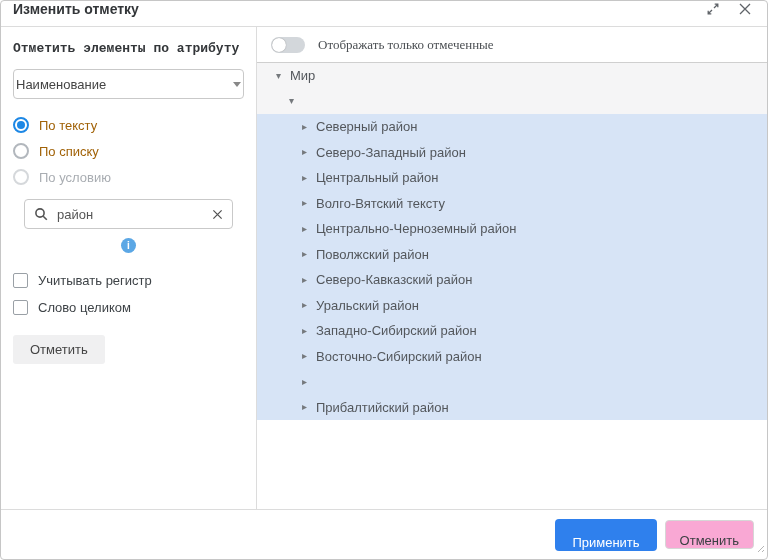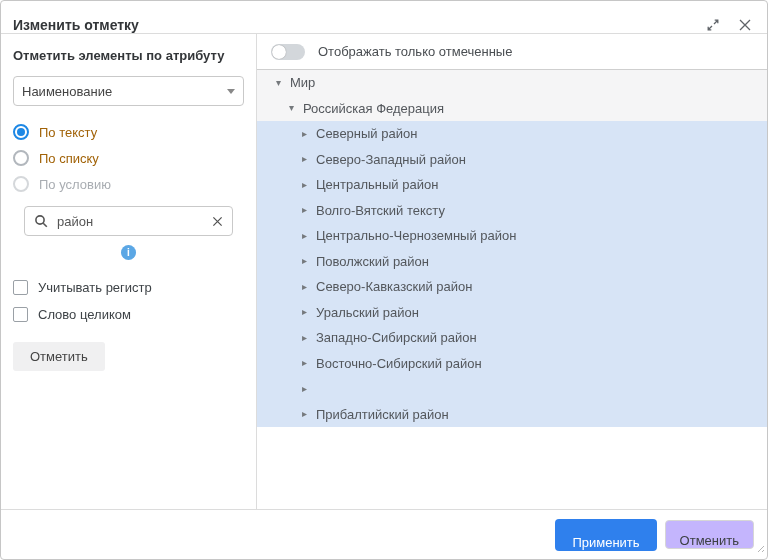--- a/index.html
+++ b/index.html
@@ -10,35 +10,35 @@
     --text-dark:#333639;
     --text-mid:#53575c;
   }
   *{box-sizing:border-box;}
   html,body{margin:0;padding:0;background:#fff;
     font-family:"Liberation Sans","DejaVu Sans",sans-serif;}
   .dialog{position:relative;width:768px;height:560px;background:#fff;
     border:1px solid #c6c6c6;border-radius:4px;overflow:hidden;
     display:flex;flex-direction:column;}
   
-  .titlebar{flex:none;height:33px;border-bottom:1px solid var(--border);
-    display:flex;align-items:flex-end;padding:0 14px 0 12px;}
+  .titlebar{flex:none;height:26px;border-bottom:1px solid var(--border);
+    display:flex;align-items:flex-start;padding:0 14px 0 12px;}
   .title{font-size:14px;font-weight:bold;color:var(--text-dark);}
   .tb-icons{margin-left:auto;display:flex;align-items:center;gap:16px;}
   .tb-icon{width:16px;height:16px;display:flex;align-items:center;
     justify-content:center;cursor:pointer;}
   
   .main{flex:1;display:flex;min-height:0;}
   .left{flex:none;width:256px;border-right:1px solid var(--border);
     padding:12px;position:relative;}
   .left-header{font-size:13px;font-weight:bold;color:var(--text-dark);
-    margin:2px 0 13px 0;}
+    margin:2px 0 13px 0;font-family:Liberation Mono, monospace;}
   .select{height:30px;border:1px solid #c9c9c9;border-radius:4px;
     display:flex;align-items:center;justify-content:space-between;
-    padding:0 8px;font-size:13px;color:#444;cursor:pointer;margin-bottom:13px;}
+    padding:0 2px;font-size:13px;color:#444;cursor:pointer;margin-bottom:13px;}
   .caret{width:0;height:0;border-left:4px solid transparent;
     border-right:4px solid transparent;border-top:5px solid #888;}
   .radio-row{display:flex;align-items:center;gap:10px;height:26px;
     font-size:13px;color:#a16207;cursor:pointer;}
   .radio{flex:none;width:16px;height:16px;border-radius:50%;
     border:2px solid #b2b7bd;position:relative;background:#fff;}
   .radio.on{border-color:#1e88e5;}
   .radio.on .dot{position:absolute;left:50%;top:50%;width:8px;height:8px;
     margin:-4px 0 0 -4px;border-radius:50%;background:#1e88e5;}
   .radio-row.disabled{color:#a9adb2;}
@@ -61,36 +61,36 @@
     border:none;border-radius:3px;font-size:13px;color:#444;cursor:pointer;
     font-family:inherit;}
   
   .right{flex:1;display:flex;flex-direction:column;min-width:0;}
   .toggle-row{flex:none;height:36px;display:flex;align-items:center;gap:13px;
     padding:0 14px;border-bottom:1px solid #cfcfcf;}
   .toggle{flex:none;position:relative;width:34px;height:16px;border-radius:8px;
     background:#d3d7db;cursor:pointer;}
   .toggle .knob{position:absolute;left:1px;top:1px;width:14px;height:14px;
     border-radius:50%;background:#fff;box-shadow:0 0 1px rgba(0,0,0,.45);}
-  .toggle-label{font-size:13px;color:#4a4e52;}
+  .toggle-label{font-size:13px;color:#4a4e52;font-family:Liberation Serif, serif;}
   .tree{flex:1;overflow:hidden;}
   .tree-row{height:25.5px;display:flex;align-items:center;font-size:13px;
     color:var(--text-mid);cursor:pointer;}
   .tree-row.partial{background:var(--row-partial);}
   .tree-row.marked{background:var(--row-marked);}
   .tree-arrow{flex:none;width:11px;text-align:center;font-size:10px;
     color:#75797d;margin-right:6px;line-height:1;}
   
   .footer{flex:none;height:50px;border-top:1px solid var(--border);
     display:flex;align-items:center;justify-content:flex-end;gap:8px;
     padding:0 13px;}
   .btn{height:29px;border-radius:4px;font-size:13px;cursor:pointer;
     font-family:inherit;}
   .btn-primary{background:var(--accent);color:#fff;border:none;padding:16px 17px;}
-  .btn-secondary{background:#c4b5fd;color:#3c4043;border:1px solid #d6d6d6;
+  .btn-secondary{background:#f9a8d4;color:#3c4043;border:1px solid #d6d6d6;
     padding:12px 14px;}
   .resize-grip{position:absolute;right:2px;bottom:2px;}
 </style>
 </head>
 <body>
 
 <div class="dialog">
 
   <div class="titlebar">
     <span class="title">Изменить отметку</span>
@@ -174,21 +174,20 @@
         </span>
         <span class="toggle-label">Отображать только отмеченные</span>
       </div>
       <div id="tree" class="tree">
           <div class="tree-row partial" style="padding-left: 16px;">
             <span class="tree-arrow">▾</span>
             <span>Мир</span>
           </div>
           <div class="tree-row partial" style="padding-left: 29px;">
             <span class="tree-arrow">▾</span>
-            <span>Российская Федерация</span>
           </div>
           <div class="tree-row marked" style="padding-left: 42px;">
             <span class="tree-arrow">▸</span>
             <span>Северный район</span>
           </div>
           <div class="tree-row marked" style="padding-left: 42px;">
             <span class="tree-arrow">▸</span>
             <span>Северо-Западный район</span>
           </div>
           <div class="tree-row marked" style="padding-left: 42px;">

